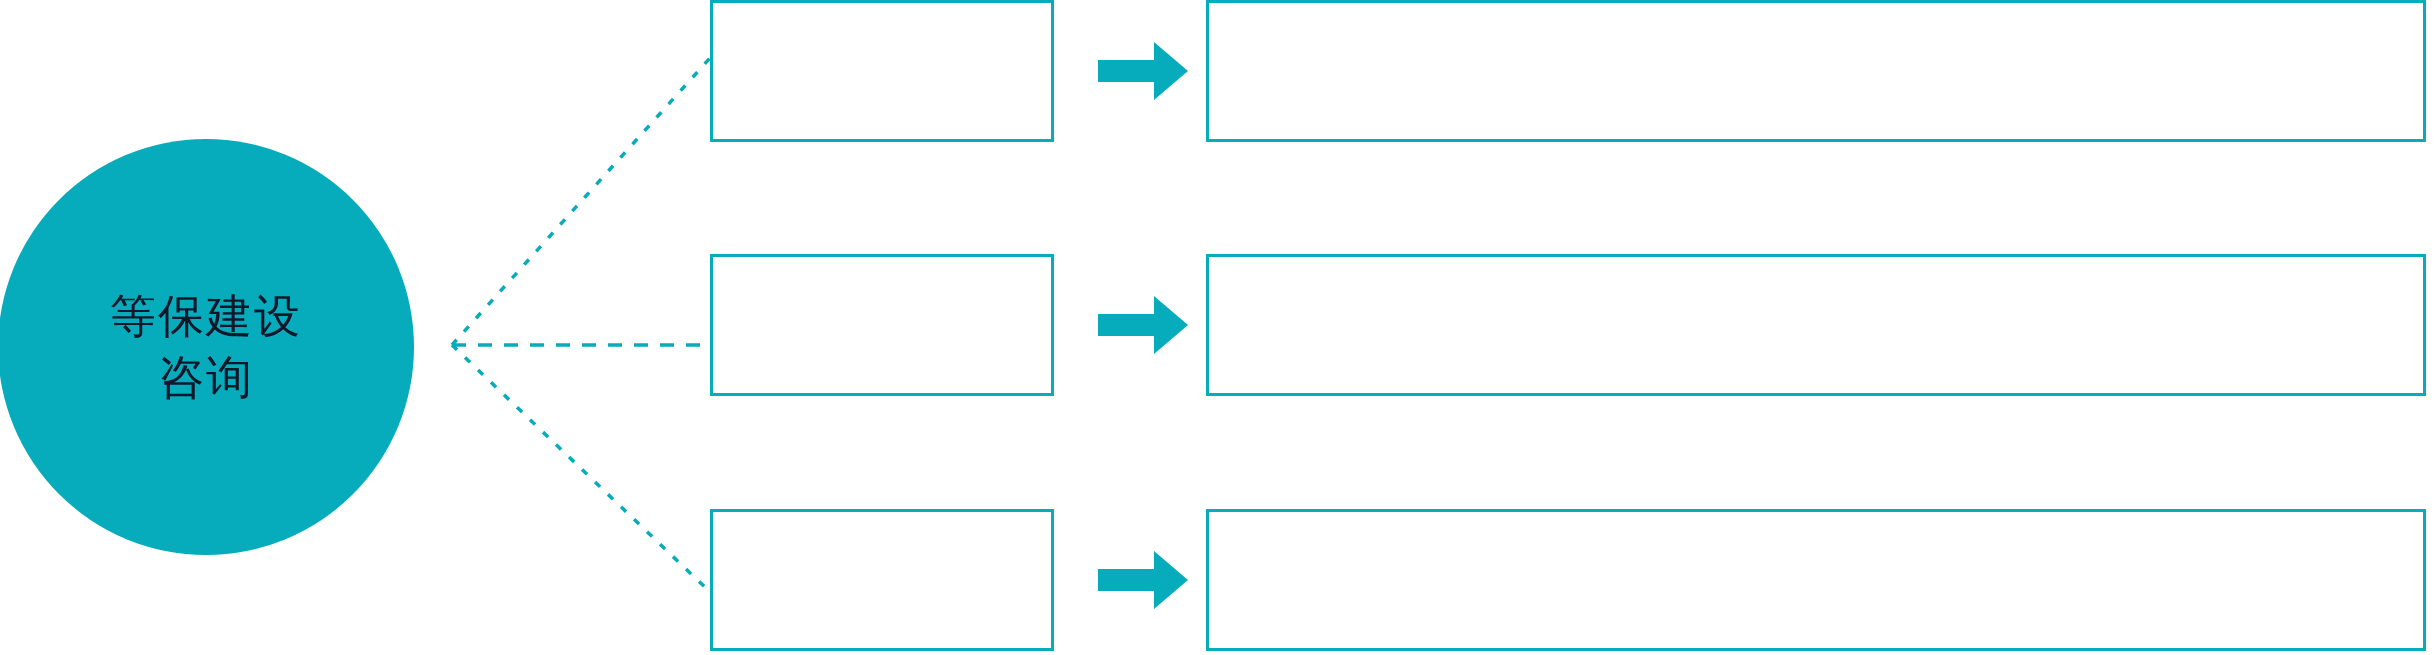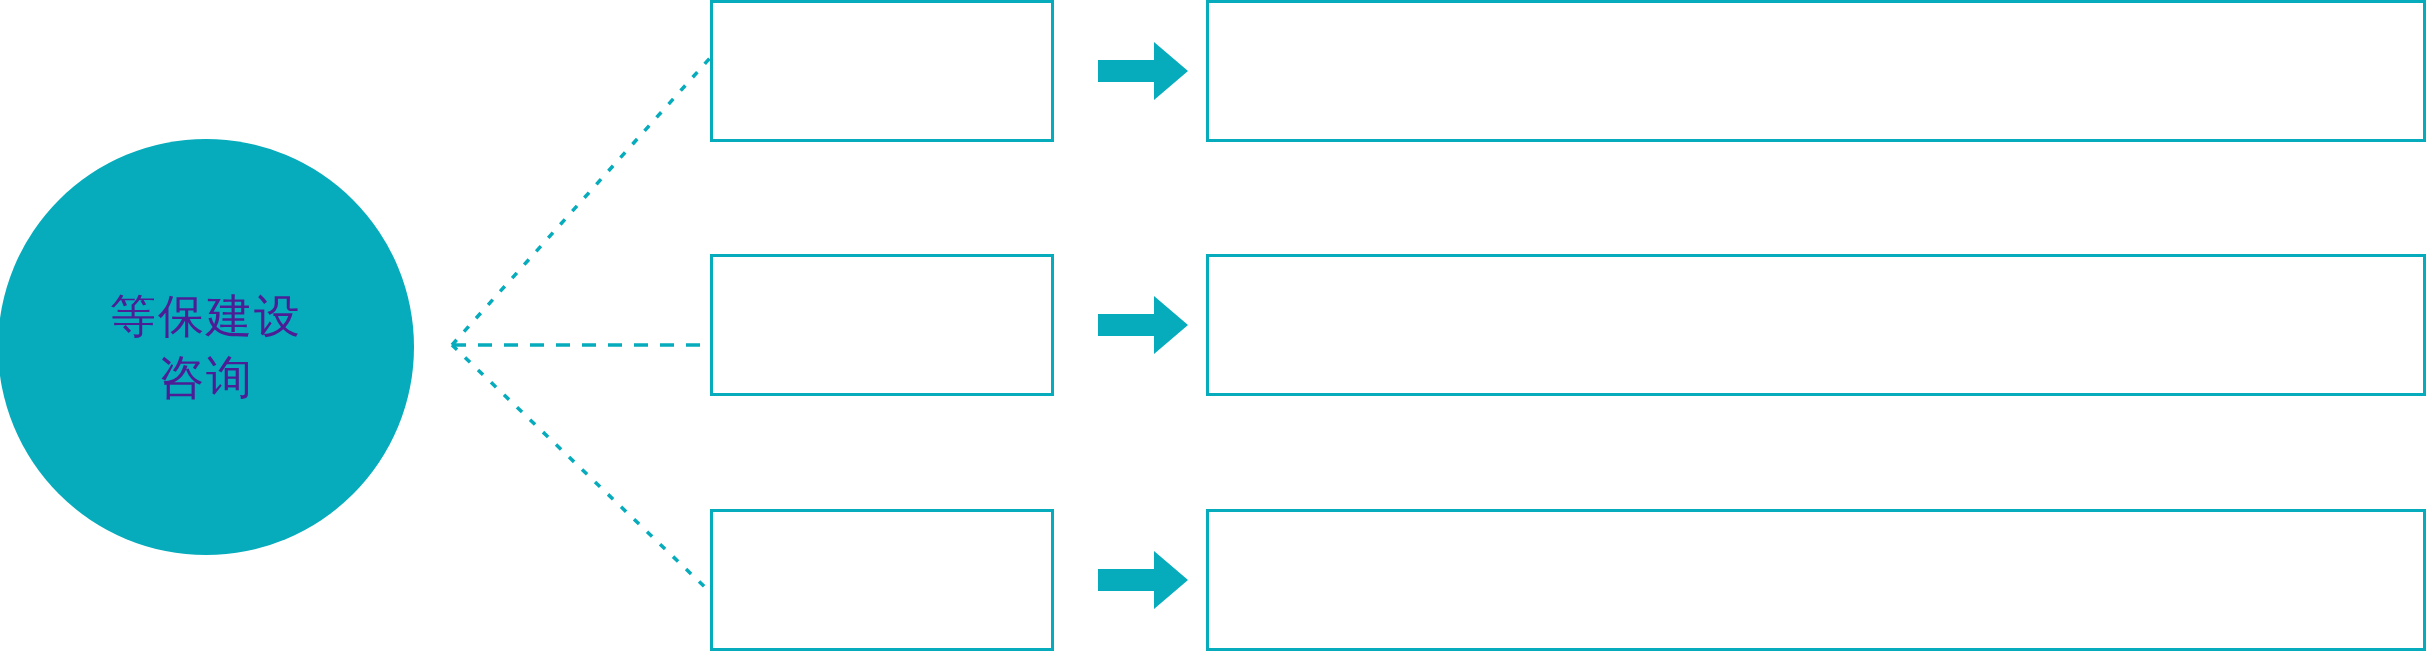--- a/index.html
+++ b/index.html
@@ -39,21 +39,21 @@
     height: 416px;
     border-radius: 50%;
     background: #06ACBC;
     display: flex;
     flex-direction: column;
     align-items: center;
     justify-content: center;
     box-sizing: border-box;
   }
   .hub-line {
-    color: #4c1d95;
+    color: #0f172a;
     font-size: 46px;
     line-height: 1.32;
     letter-spacing: 2px;
     font-weight: 400;
     white-space: nowrap;
     text-align: center;
   }
 
   
   .row {

